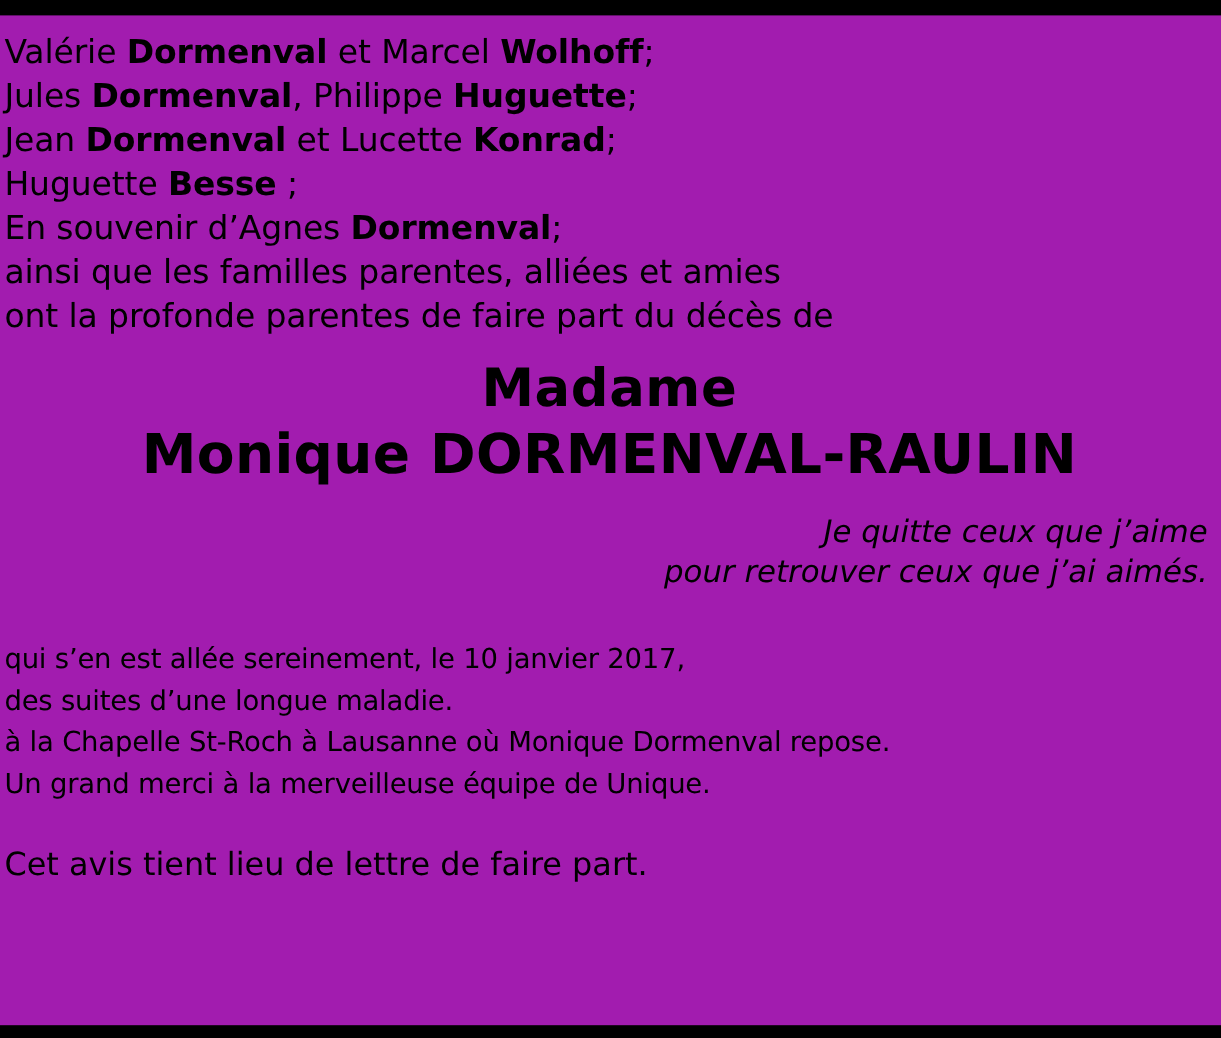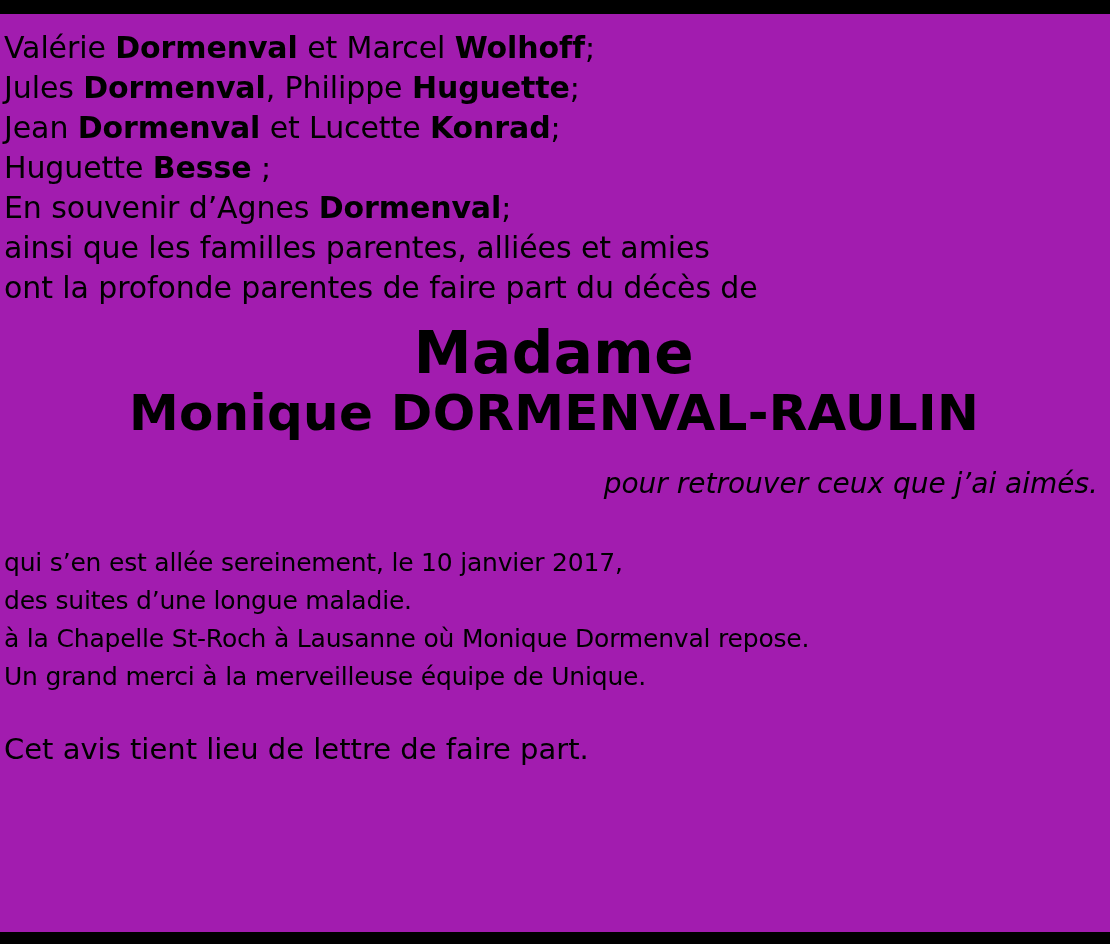--- a/index.html
+++ b/index.html
@@ -55,21 +55,21 @@
   .family-line b {
     font-weight: bold;
   }
   .deceased {
     text-align: center;
     font-weight: bold;
     color: #000;
     margin-top: 16px;
   }
   .deceased .title {
-    font-size: 58px;
+    font-size: 48px;
     line-height: 58px;
     letter-spacing: 0.5px;
   }
   .deceased .name {
     font-size: 50px;
     line-height: 62px;
     letter-spacing: 0.3px;
   }
   .epitaph {
     margin-top: 22px;
@@ -116,20 +116,21 @@
         <div class="family-line"><span>ainsi que les familles parentes, alliées et amies</span></div>
         <div class="family-line"><span>ont la profonde parentes de faire part du décès de</span></div>
       </div>
 
     <div class="deceased">
       <div class="title">Madame</div>
       <div class="name">Monique DORMENVAL-RAULIN</div>
     </div>
 
     <div class="epitaph">
+        <div>Je quitte ceux que j’aime</div>
         <div>pour retrouver ceux que j’ai aimés.</div>
       </div>
 
     <div class="details">
         <div class="line">qui s’en est allée sereinement, le 10 janvier 2017,</div>
         <div class="line">des suites d’une longue maladie.</div>
         <div class="line">à la Chapelle St-Roch à Lausanne où Monique Dormenval repose.</div>
         <div class="line">Un grand merci à la merveilleuse équipe de Unique.</div>
       </div>
 

